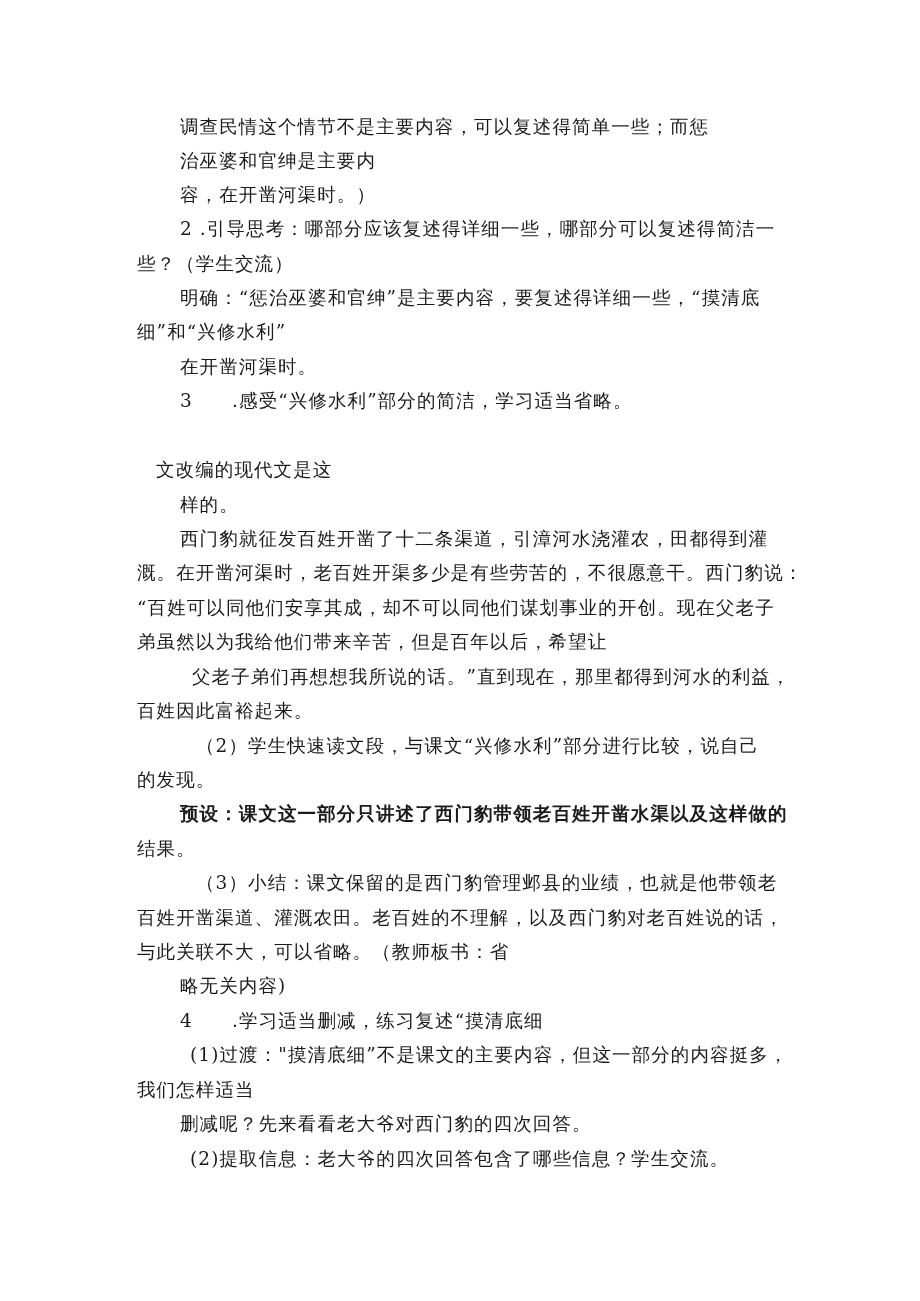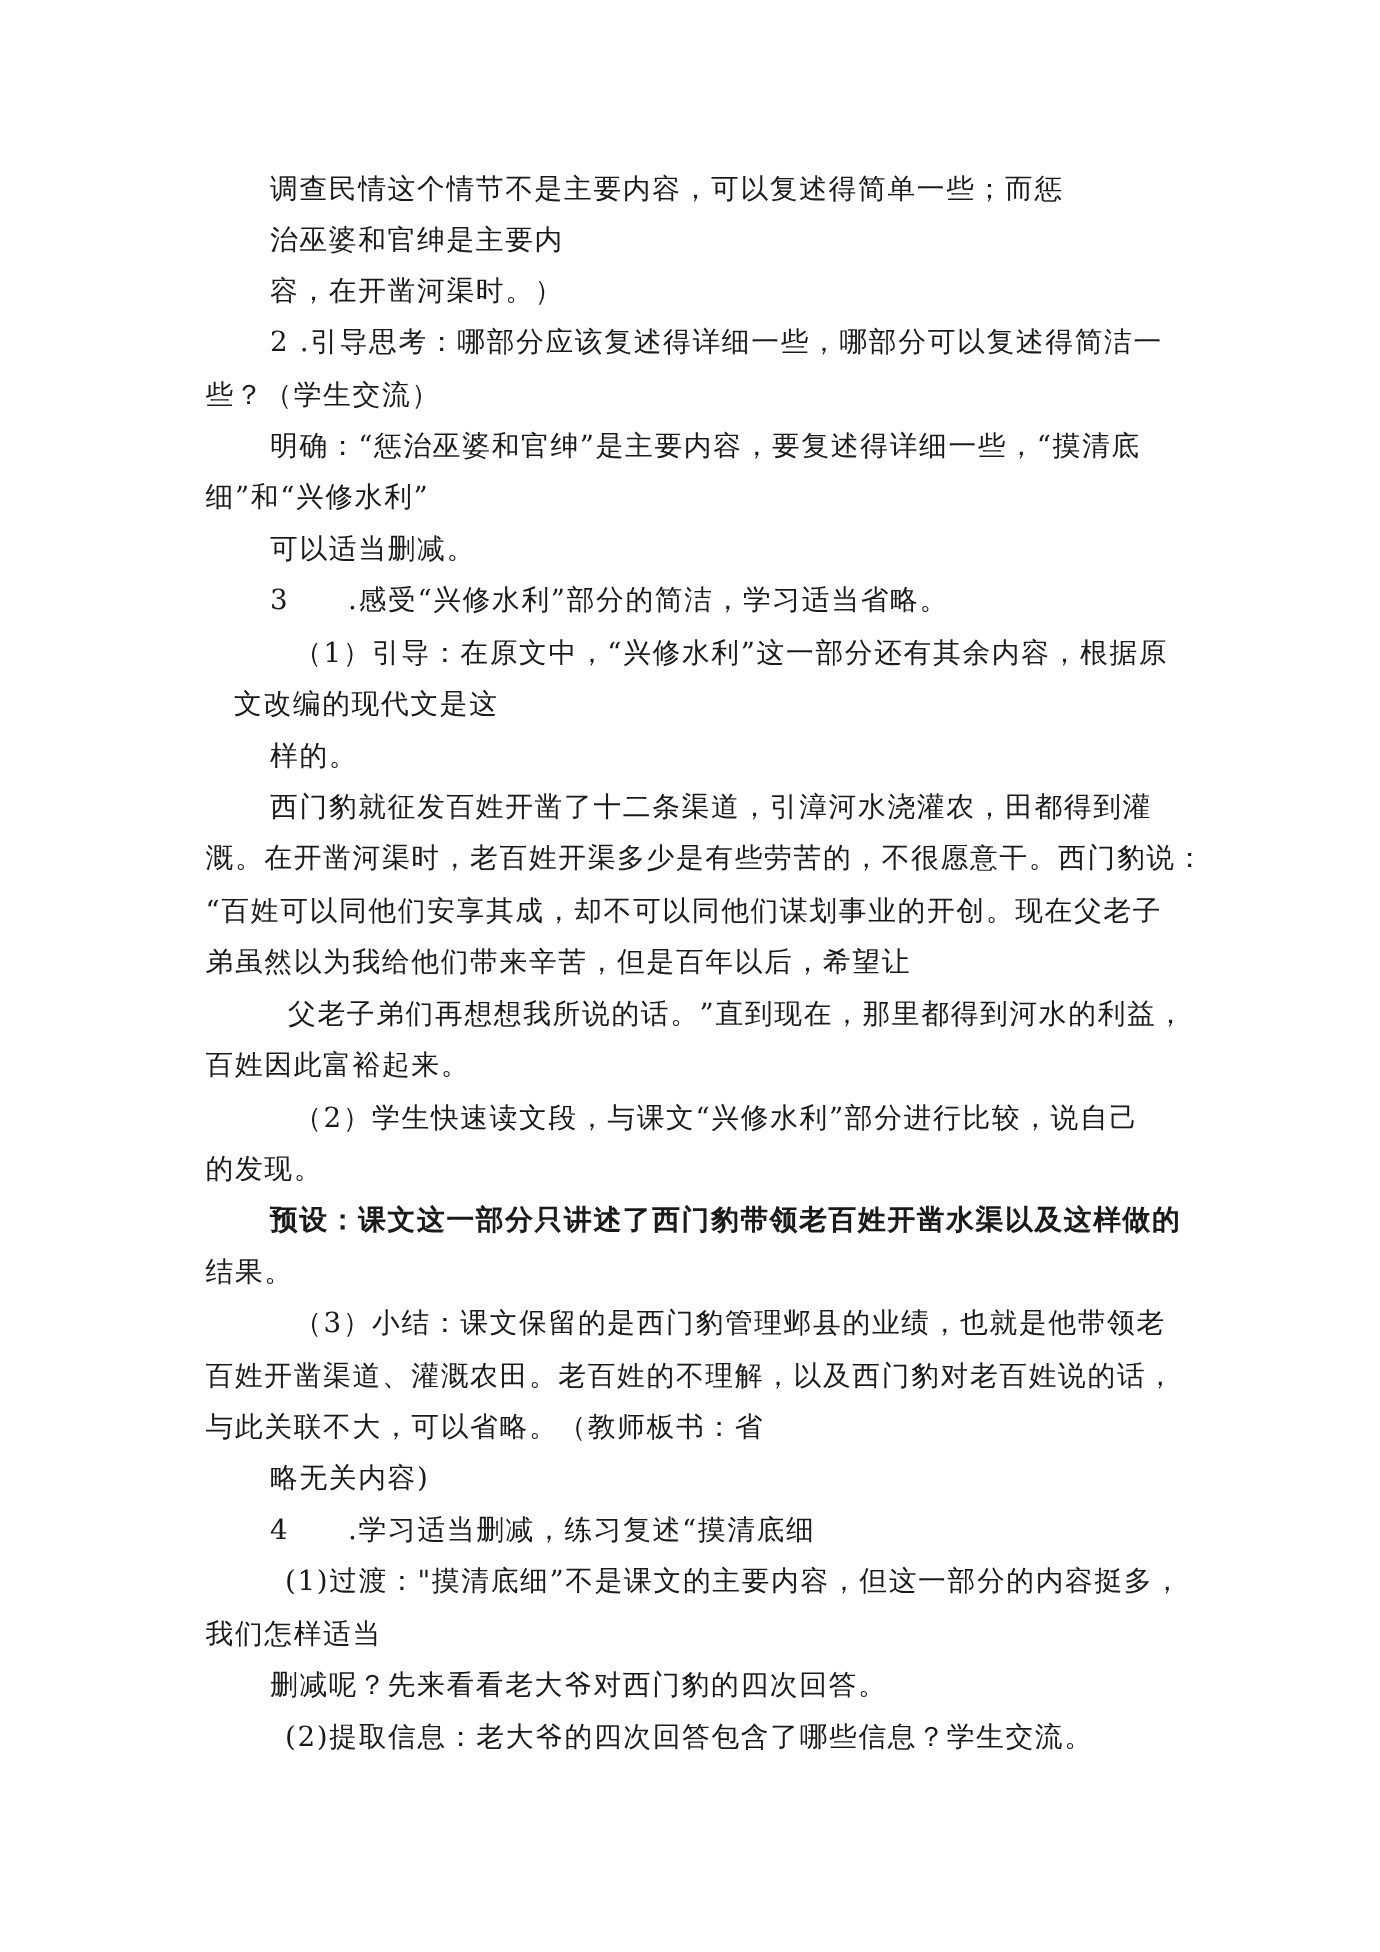--- a/index.html
+++ b/index.html
@@ -34,23 +34,22 @@
 <body>
 
 <div class="page">
   <div class="line" style="left: 180px; top: 115px;">调查民情这个情节不是主要内容，可以复述得简单一些；而惩</div>
   <div class="line" style="left: 180px; top: 149px;">治巫婆和官绅是主要内</div>
   <div class="line" style="left: 180px; top: 183px;">容，在开凿河渠时。）</div>
   <div class="line" style="left: 180px; top: 217px;">2 .引导思考：哪部分应该复述得详细一些，哪部分可以复述得简洁一</div>
   <div class="line" style="left: 137px; top: 252px;">些？（学生交流）</div>
   <div class="line" style="left: 180px; top: 286px;">明确：“惩治巫婆和官绅”是主要内容，要复述得详细一些，“摸清底</div>
   <div class="line" style="left: 137px; top: 320px;">细”和“兴修水利”</div>
-  <div class="line" style="left: 180px; top: 355px;">可以适当删减。</div>
+  <div class="line" style="left: 180px; top: 355px;">在开凿河渠时。</div>
   <div class="line" style="left: 180px; top: 389px;">3　　.感受“兴修水利”部分的简洁，学习适当省略。</div>
-  <div class="line" style="left: 196px; top: 424px;">（1）引导：在原文中，“兴修水利”这一部分还有其余内容，根据原</div>
   <div class="line" style="left: 137px; top: 458px; margin-left: 19px;">文改编的现代文是这</div>
   <div class="line" style="left: 180px; top: 493px;">样的。</div>
   <div class="line" style="left: 137px; top: 561px;">溉。在开凿河渠时，老百姓开渠多少是有些劳苦的，不很愿意干。西门豹说：</div>
   <div class="line" style="left: 180px; top: 527px;">西门豹就征发百姓开凿了十二条渠道，引漳河水浇灌农，田都得到灌</div>
   <div class="line" style="left: 137px; top: 596px;">“百姓可以同他们安享其成，却不可以同他们谋划事业的开创。现在父老子</div>
   <div class="line" style="left: 137px; top: 630px;">弟虽然以为我给他们带来辛苦，但是百年以后，希望让</div>
   <div class="line" style="left: 192px; top: 665px; text-align: center;">父老子弟们再想想我所说的话。”直到现在，那里都得到河水的利益，</div>
   <div class="line" style="left: 137px; top: 699px;">百姓因此富裕起来。</div>
   <div class="line" style="left: 196px; top: 734px;">（2）学生快速读文段，与课文“兴修水利”部分进行比较，说自己</div>
   <div class="line" style="left: 137px; top: 768px;">的发现。</div>

